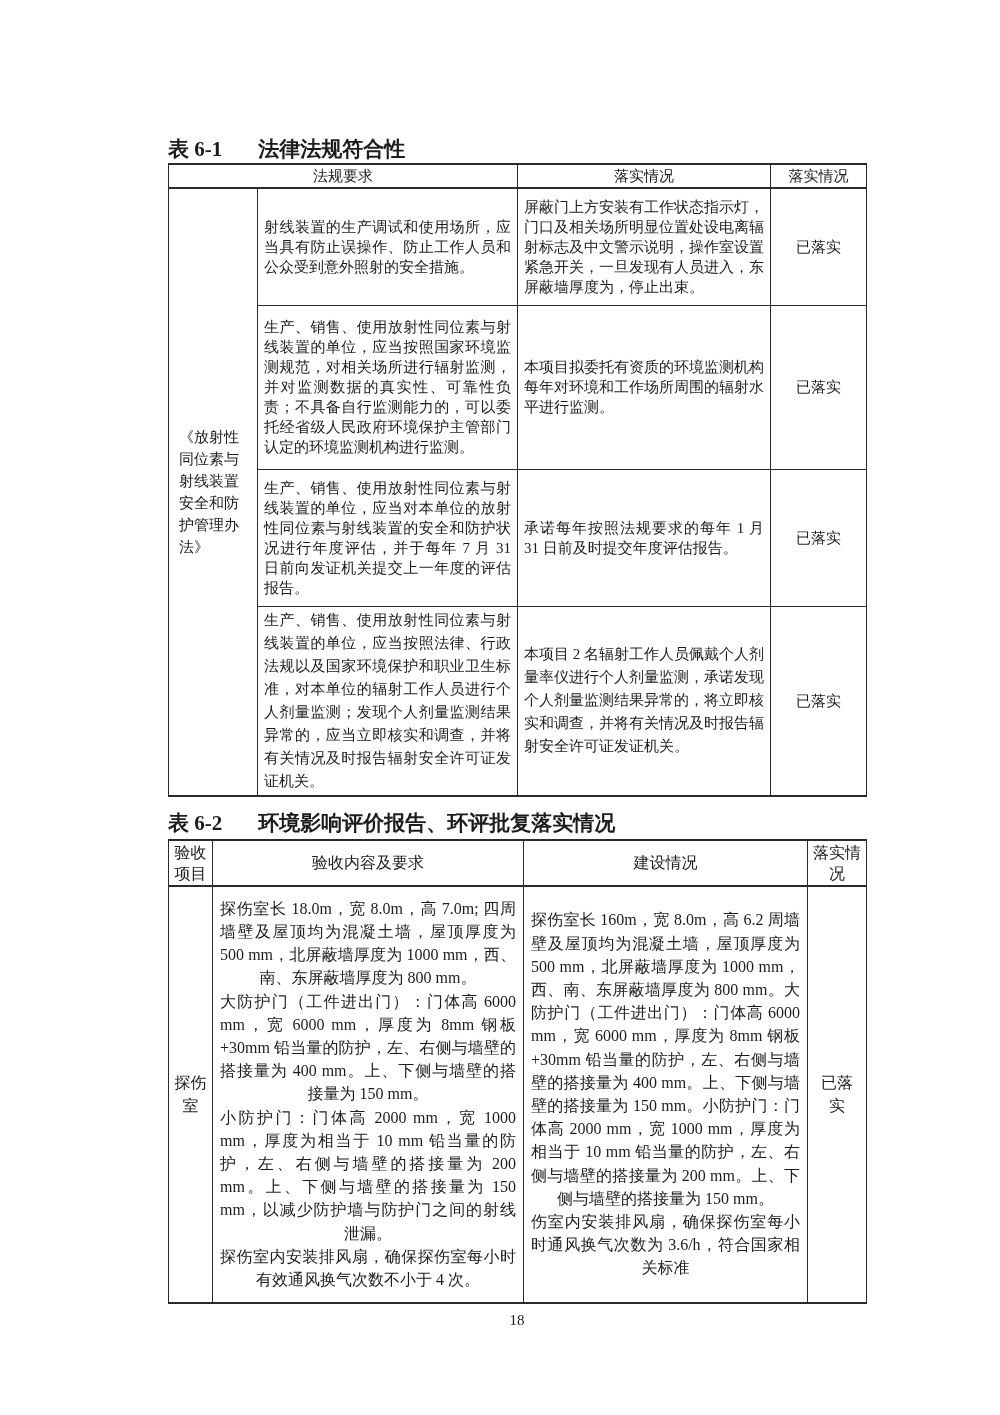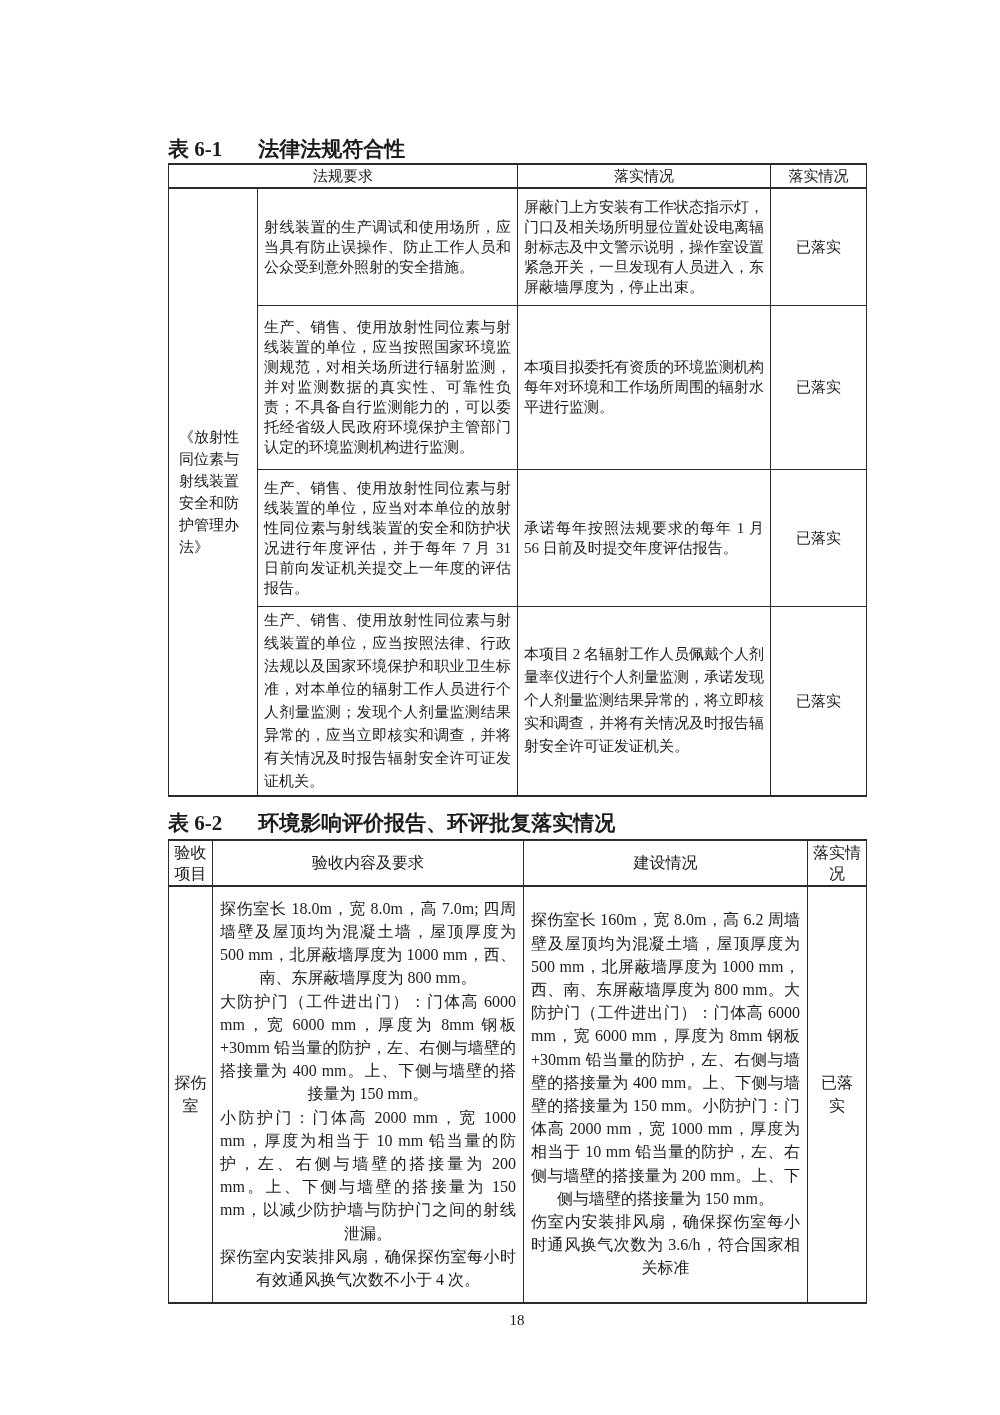--- a/index.html
+++ b/index.html
@@ -118,21 +118,21 @@
         <td class="unit">屏蔽门上方安装有工作状态指示灯，门口及相关场所明显位置处设电离辐射标志及中文警示说明，操作室设置紧急开关，一旦发现有人员进入，东屏蔽墙厚度为，停止出束。</td>
         <td class="status">已落实</td>
       </tr>
       <tr class="r2">
         <td class="req">生产、销售、使用放射性同位素与射线装置的单位，应当按照国家环境监测规范，对相关场所进行辐射监测，并对监测数据的真实性、可靠性负责；不具备自行监测能力的，可以委托经省级人民政府环境保护主管部门认定的环境监测机构进行监测。</td>
         <td class="unit">本项目拟委托有资质的环境监测机构每年对环境和工作场所周围的辐射水平进行监测。</td>
         <td class="status">已落实</td>
       </tr>
       <tr class="r3">
         <td class="req">生产、销售、使用放射性同位素与射线装置的单位，应当对本单位的放射性同位素与射线装置的安全和防护状况进行年度评估，并于每年 7 月 31 日前向发证机关提交上一年度的评估报告。</td>
-        <td class="unit">承诺每年按照法规要求的每年 1 月 56 日前及时提交年度评估报告。</td>
+        <td class="unit">承诺每年按照法规要求的每年 1 月 31 日前及时提交年度评估报告。</td>
         <td class="status">已落实</td>
       </tr>
       <tr class="r4">
         <td class="req">生产、销售、使用放射性同位素与射线装置的单位，应当按照法律、行政法规以及国家环境保护和职业卫生标准，对本单位的辐射工作人员进行个人剂量监测；发现个人剂量监测结果异常的，应当立即核实和调查，并将有关情况及时报告辐射安全许可证发证机关。</td>
         <td class="unit">本项目 2 名辐射工作人员佩戴个人剂量率仪进行个人剂量监测，承诺发现个人剂量监测结果异常的，将立即核实和调查，并将有关情况及时报告辐射安全许可证发证机关。</td>
         <td class="status">已落实</td>
       </tr>
     </tbody>
       </table>
 

